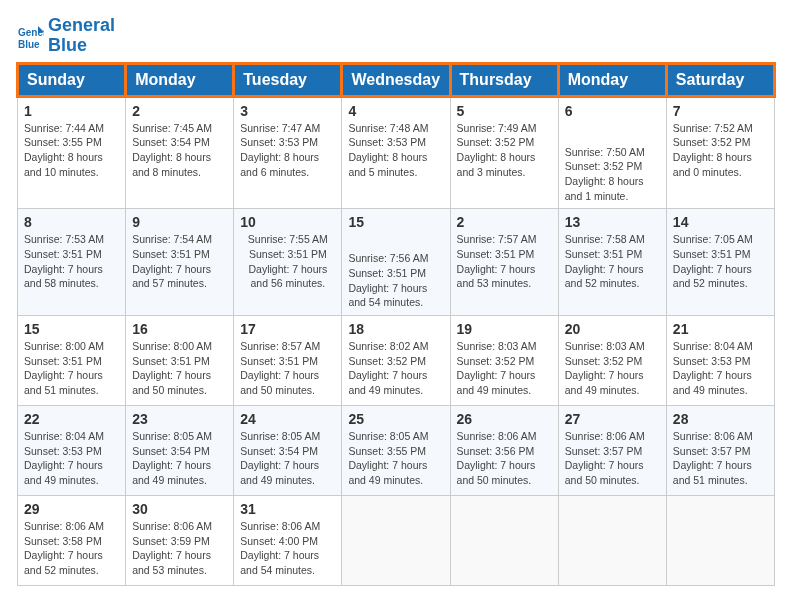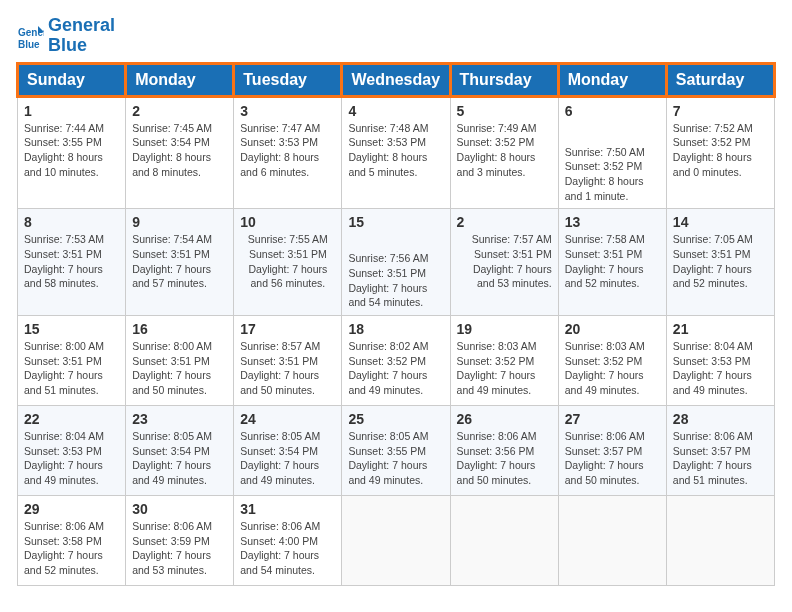--- a/index.html
+++ b/index.html
@@ -194,21 +194,21 @@
         </td>
         <td>
           <span class="day-number">15</span>
           <div class="day-info" style="white-space: pre-line; margin-top: 21px;">Sunrise: 7:56 AM
 Sunset: 3:51 PM
 Daylight: 7 hours
 and 54 minutes.</div>
         </td>
         <td>
           <span class="day-number">2</span>
-          <div class="day-info" style="white-space: pre-line; text-align: right;">Sunrise: 7:57 AM
+          <div class="day-info" style="white-space: pre-line;">Sunrise: 7:57 AM
 Sunset: 3:51 PM
 Daylight: 7 hours
 and 53 minutes.</div>
         </td>
         <td>
           <span class="day-number">13</span>
           <div class="day-info" style="white-space: pre-line;">Sunrise: 7:58 AM
 Sunset: 3:51 PM
 Daylight: 7 hours
 and 52 minutes.</div>

